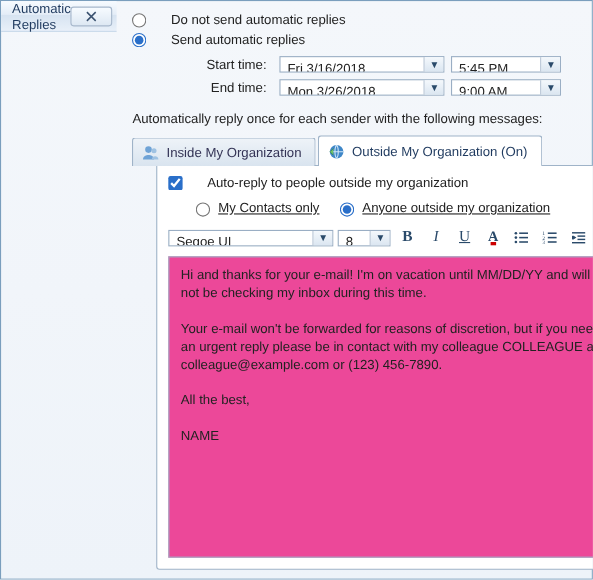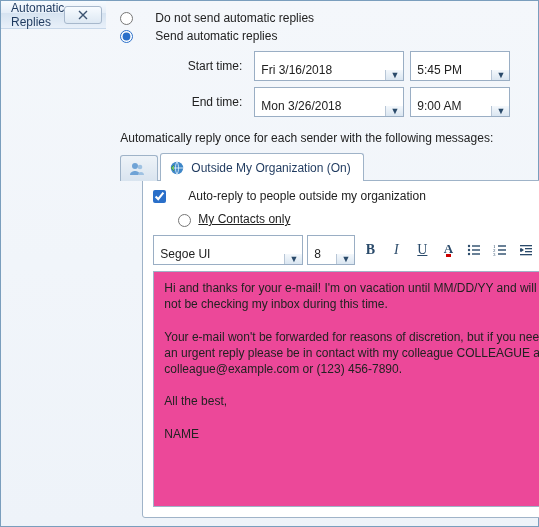--- a/index.html
+++ b/index.html
@@ -58,24 +58,23 @@
     display: grid;
     grid-template-columns: 80px 150px 100px;
     row-gap: 6px;
     column-gap: 6px;
     margin-top: 4px;
     margin-bottom: 10px;
   }
   .time-grid .lbl { text-align: right; padding-right: 6px; align-self: center; }
   .combo {
     display: flex;
-    height: 30px;
+    height: 15px;
     border: 1px solid #9aaec4;
     background: #fff;
-    align-items: flex-end;
   }
   .combo span {
     flex:1; padding: 3px 6px; font-size: 12px;
     white-space: nowrap; overflow: hidden;
   }
   .combo .drop {
     width: 18px;
     border-left: 1px solid #b8c6d6;
     background: linear-gradient(to bottom,#f4f8fc,#dbe6f1);
     display:flex;align-items:center;justify-content:center;
@@ -225,20 +224,21 @@
     <div class="section-label">Automatically reply once for each sender with the following messages:</div>
 
     <div class="tabs">
       <div class="tab inactive">
         <svg class="icon-svg" viewBox="0 0 16 16">
             <circle cx="6" cy="5" r="3" fill="#6fa3d6"></circle>
             <circle cx="11" cy="6" r="2.3" fill="#9fc2e2"></circle>
             <path d="M1 14c0-3 3-4 5-4s5 1 5 4" fill="#6fa3d6"></path>
             <path d="M9 14c0-2 1.5-3 3-3s3 1 3 3" fill="#9fc2e2"></path>
           </svg>
+        <span>Inside My Organization</span>
       </div>
       <div class="tab active">
         <svg class="icon-svg" viewBox="0 0 16 16">
             <circle cx="8" cy="8" r="6.2" fill="#3f87c8"></circle>
             <path d="M2 8h12M8 2c2 2 2 10 0 12M8 2c-2 2-2 10 0 12" stroke="#cfe6f7" stroke-width="1" fill="none"></path>
             <path d="M5 5 L2 8 L5 11" fill="#6fc36f" stroke="#2e7d32" stroke-width="0.6"></path>
           </svg>
         <span>Outside My Organization (On)</span>
       </div>
     </div>
@@ -246,20 +246,24 @@
     <div class="panel">
       <label class="check-row">
         <input type="checkbox" checked="" style="">
         <span>Auto-reply to people outside my organization</span>
       </label>
       <div class="scope-row">
         <label>
           <input type="radio" name="scope" style="">
           <span>My Contacts only</span>
         </label>
+        <label>
+          <input type="radio" name="scope" checked="" style="">
+          <span>Anyone outside my organization</span>
+        </label>
       </div>
 
       <div class="toolbar">
         <div class="combo font">
           <span>Segoe UI</span>
           <div class="drop">▼</div>
         </div>
         <div class="combo size">
           <span>8</span>
           <div class="drop">▼</div>

